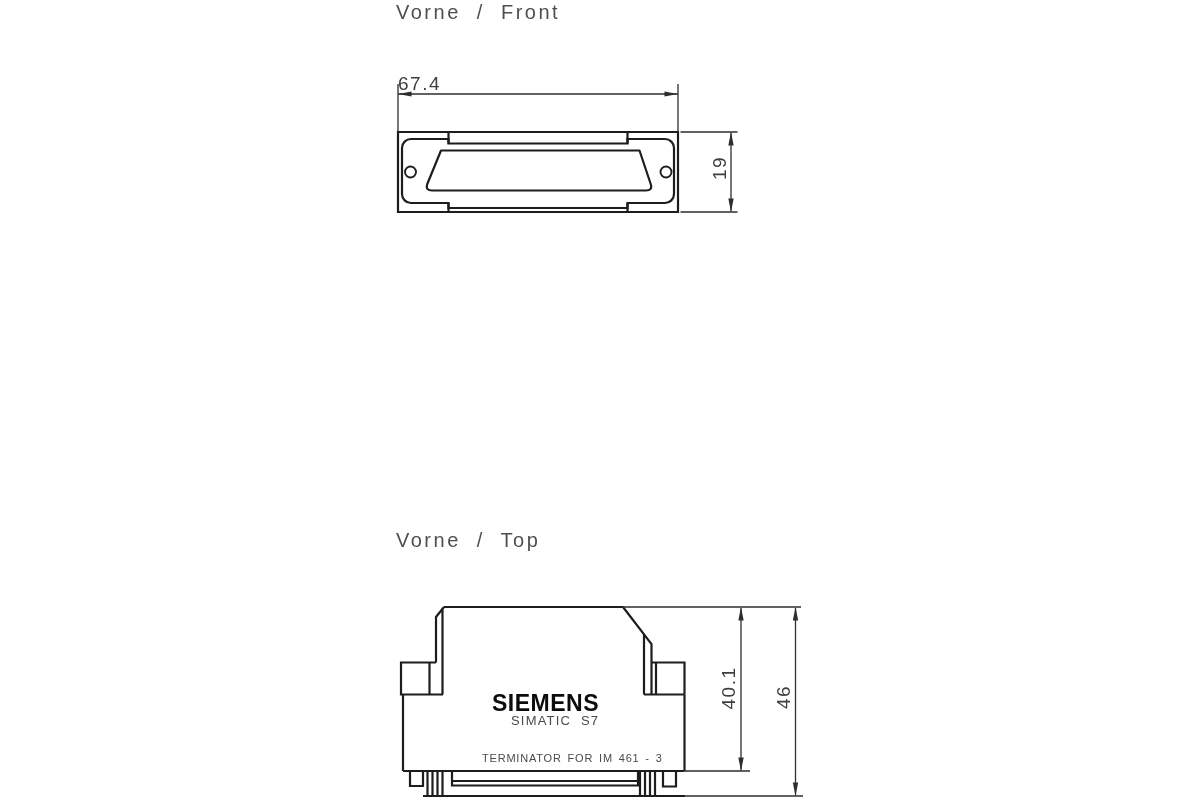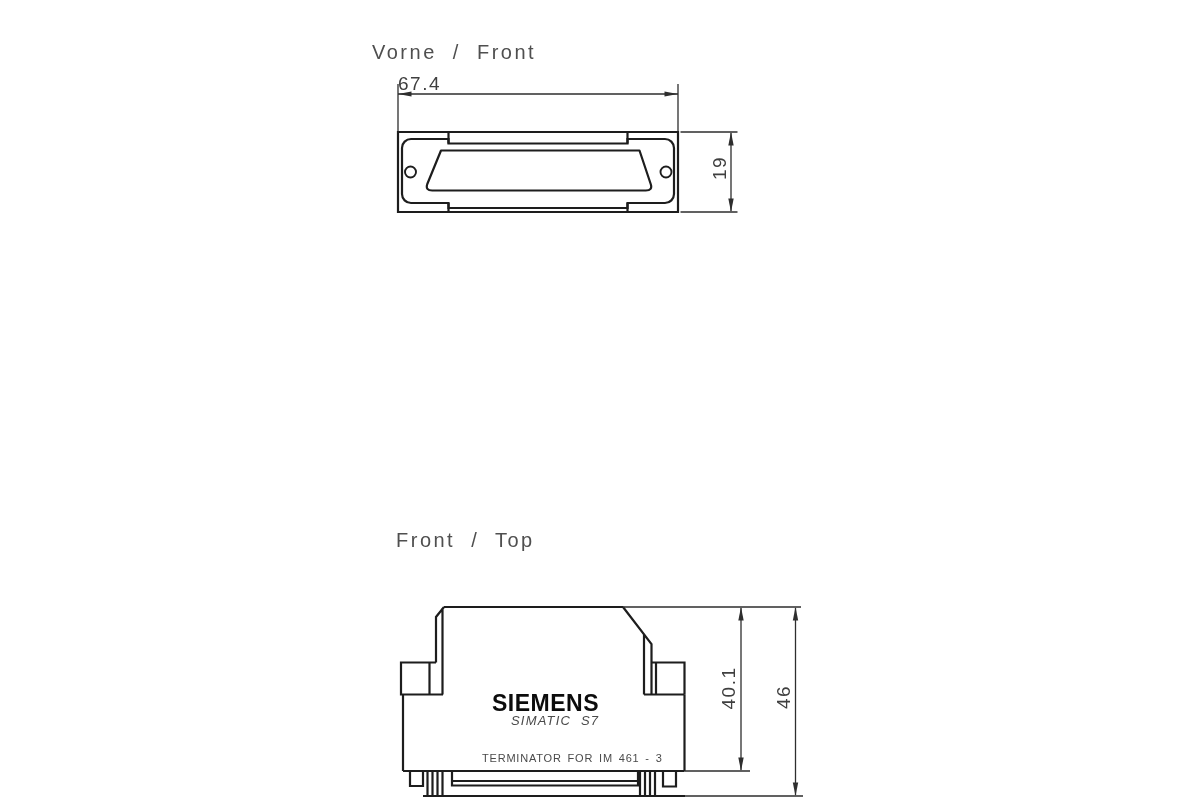--- a/index.html
+++ b/index.html
@@ -10,21 +10,21 @@
   .drawing-svg{position:absolute;left:0;top:0;width:1200px;height:800px;}
   .body-line{stroke:#1d1d1d;stroke-width:2.2;fill:none;stroke-linejoin:miter;}
   .body-line.round{stroke-linejoin:round;}
   .dim-line{stroke:#2e2e2e;stroke-width:1.3;fill:none;}
   .arrow{fill:#2e2e2e;stroke:none;}
   .t{position:absolute;white-space:nowrap;color:#4a4a4a;}
   .view-title{font-size:20px;letter-spacing:2.5px;word-spacing:8px;color:#4f4f4f;}
   .dim-text{font-size:19px;letter-spacing:1.5px;color:#3f3f3f;}
   .rot{transform:rotate(-90deg);transform-origin:center center;text-align:center;}
   .brand-text{font-size:23px;font-weight:bold;letter-spacing:0.5px;color:#0c0c0c;}
-  .product-text{font-size:13px;letter-spacing:1.2px;word-spacing:5px;color:#4a4a4a;font-style:italic;}
+  .product-text{font-size:13px;letter-spacing:1.2px;word-spacing:5px;color:#4a4a4a;}
   .order-text{font-size:20px;letter-spacing:1.8px;color:#3c3c3c;text-align:center;}
   .desc-text{font-size:11px;letter-spacing:0.8px;word-spacing:2px;color:#4a4a4a;text-align:center;}
 </style>
 </head>
 <body>
 
 <div class="stage">
 
   <svg class="drawing-svg" viewBox="0 0 1200 800">
 
@@ -81,27 +81,27 @@
       <path class="dim-line" d="M741,608 V770"></path>
       <polygon class="arrow" points="741,607 738.3,620.5 743.7,620.5"></polygon>
       <polygon class="arrow" points="741,771 738.3,757.5 743.7,757.5"></polygon>
 
       <path class="dim-line" d="M795.5,608 V795"></path>
       <polygon class="arrow" points="795.5,607 792.8,620.5 798.2,620.5"></polygon>
       <polygon class="arrow" points="795.5,796 792.8,782.5 798.2,782.5"></polygon>
     </g>
   </svg>
 
-  <div class="t view-title" style="left:372px;top:1px;margin-top:40px;">Vorne  /  Front</div>
+  <div class="t view-title" style="left:396px;top:1px;">Vorne  /  Front</div>
 
   <div class="t dim-text" style="left:398px;top:73px;width:282px;">67.4</div>
 
   <div class="t dim-text rot" style="left:678px;top:157px;width:84px;height:22px;">19</div>
 
-  <div class="t view-title" style="left:396px;top:529px;">Front  /  Top</div>
+  <div class="t view-title" style="left:396px;top:529px;">Vorne  /  Top</div>
 
   <div class="t brand-text" style="left:492px;top:690px;">SIEMENS</div>
 
   <div class="t product-text" style="left:511px;top:713px;">SIMATIC  S7</div>
 
 
   <div class="t desc-text" style="left:482px;top:752px;width:158px;">TERMINATOR FOR IM 461 - 3</div>
 
   <div class="t dim-text rot" style="left:674px;top:677px;width:110px;height:22px;">40.1</div>
 

